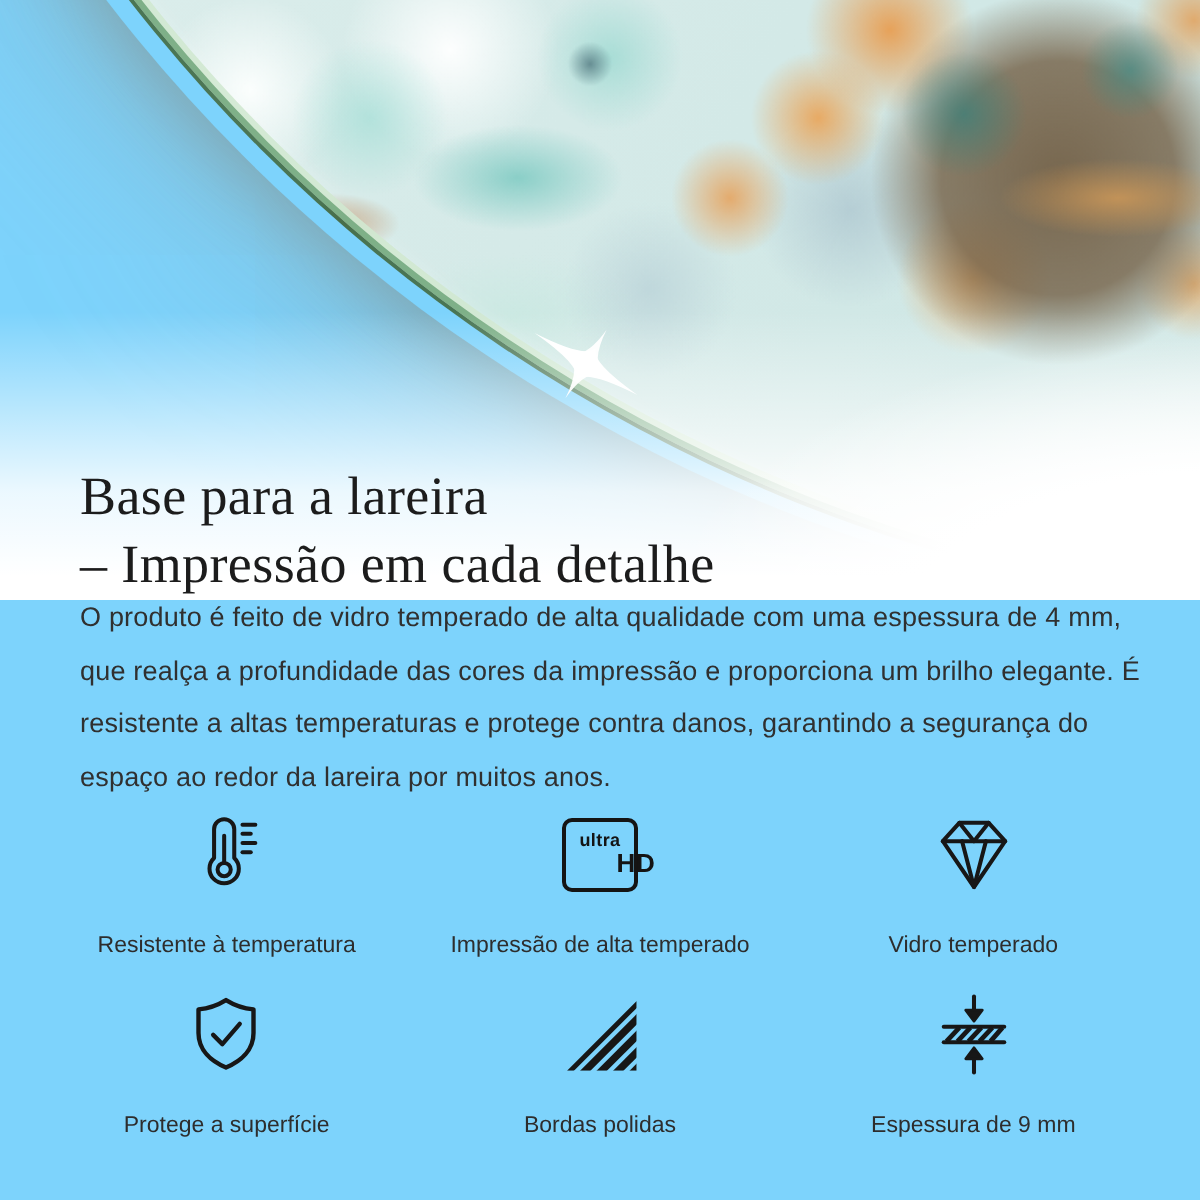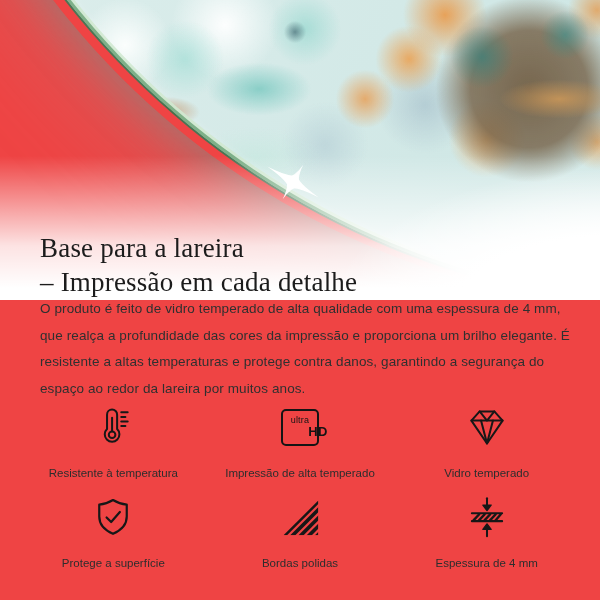--- a/index.html
+++ b/index.html
@@ -1,18 +1,18 @@
 <!DOCTYPE html>
 <html><head>
 <meta charset="utf-8">
 <style>
   html,body{margin:0;padding:0;}
   body{width:600px;height:600px;background:#ffffff;overflow:hidden;
        font-family:"Liberation Sans",sans-serif;-webkit-font-smoothing:antialiased;}
-  .page{position:relative;width:600px;height:600px;background:#ef4444;overflow:hidden;}
+  .page{position:relative;width:600px;height:600px;background:#7dd3fc;overflow:hidden;}
 
   
   .hero{position:absolute;left:0;top:0;width:600px;height:300px;overflow:hidden;}
   .glass-shadow{position:absolute;left:-113px;top:-1288px;width:1600px;height:1600px;border-radius:50%;
     box-shadow:0 0 38px 6px rgba(125,136,130,.55), 0 0 95px 34px rgba(148,156,151,.28);}
   .glass-disc{position:absolute;left:-105px;top:-1295px;width:1600px;height:1600px;border-radius:50%;
     border:2px solid rgba(58,104,68,.9);
     box-shadow:inset 0 0 0 3px rgba(112,166,122,.85), inset 0 0 0 6px rgba(208,232,208,.9), inset 0 0 14px rgba(255,255,255,.55);
     background:
       radial-gradient(circle 16px at 398px 1325px, rgba(25,60,75,.5), rgba(25,60,75,0) 70%),
@@ -50,21 +50,21 @@
     line-height:26.6px;color:#303030;letter-spacing:.1px;}
 
   
   .features{position:absolute;left:20px;top:404px;width:560px;display:grid;
     grid-template-columns:repeat(3,1fr);row-gap:14px;}
   .feature{display:flex;flex-direction:column;align-items:center;text-align:center;}
   .icon-box{height:46px;display:flex;align-items:center;justify-content:center;}
   .feature .label{margin-top:16px;font-size:11.5px;line-height:14px;color:#2d2d2d;}
   .uhd{width:34px;height:33px;border:2.5px solid #141414;border-radius:5px;display:flex;
     flex-direction:column;align-items:center;justify-content:center;color:#141414;}
-  .uhd .t1{font-size:9px;font-weight:400;line-height:9px;letter-spacing:.2px;}
+  .uhd .t1{font-size:9px;font-weight:700;line-height:9px;letter-spacing:.2px;}
   .uhd .t2{font-size:13px;font-weight:800;line-height:13px;letter-spacing:.3px;margin-left:36px;}
   svg.ic{stroke:#171717;fill:none;stroke-width:2.2;stroke-linecap:round;stroke-linejoin:round;}
 </style>
 </head>
 <body>
 
 <div class="page">
 
   <div class="hero">
     <div class="glass-shadow"></div>
@@ -166,17 +166,17 @@
             <line x1="9" y1="28" x2="16" y2="20.5"></line>
             <line x1="15" y1="28" x2="22" y2="20.5"></line>
             <line x1="21" y1="28" x2="28" y2="20.5"></line>
             <line x1="27" y1="28" x2="34" y2="20.5"></line>
             <line x1="33" y1="28" x2="39.5" y2="20.5"></line>
           </g>
           <line x1="24" y1="45" x2="24" y2="37"></line>
           <path d="M19.5,37.5 L24,31.5 L28.5,37.5 Z" fill="#171717" stroke-width="1.5"></path>
         </svg>
       </div>
-      <div class="label">Espessura de 4 mm</div>
+      <div class="label">Espessura de 9 mm</div>
     </div>
 
   </div>
 </div>
 
 </body></html>

